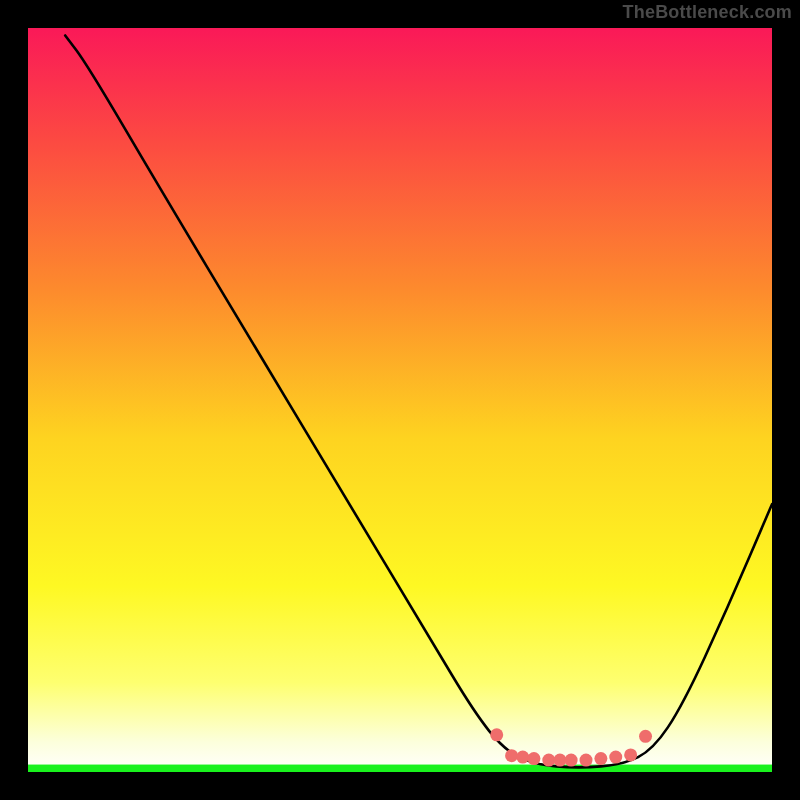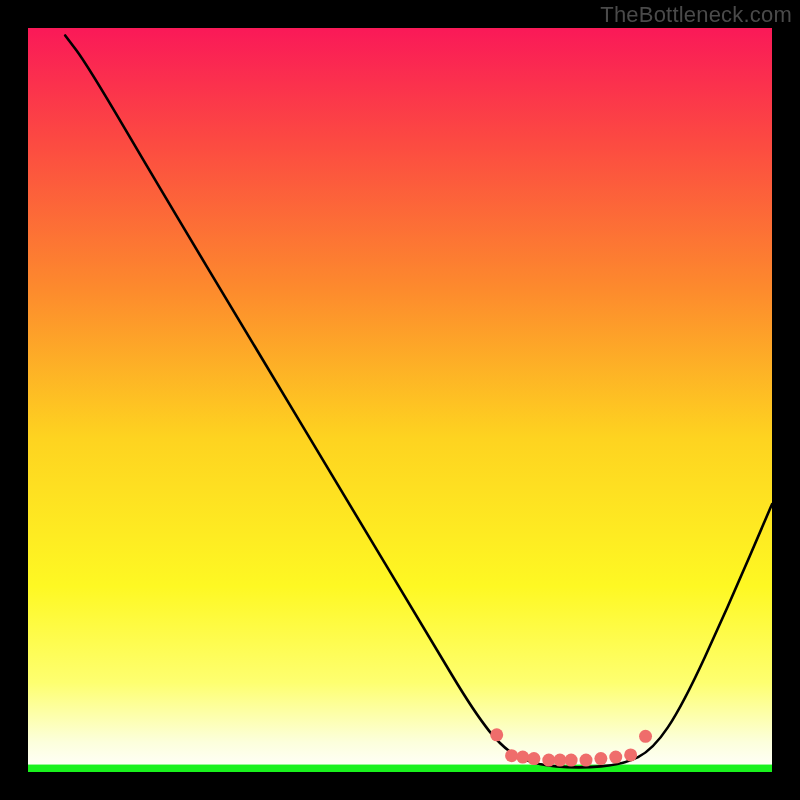--- a/index.html
+++ b/index.html
@@ -15,22 +15,22 @@
     position: relative;
     width: 800px;
     height: 800px;
     background: #000;
   }
   .watermark {
     position: absolute;
     top: 2px;
     right: 8px;
     color: #4a4a4a;
-    font-size: 22px;
-    font-weight: 400;
+    font-size: 18px;
+    font-weight: 700;
     letter-spacing: 0.2px;
     z-index: 20;
   }
   .plot-wrap {
     position: absolute;
     left: 28px;
     top: 28px;
     width: 744px;
     height: 744px;
   }

